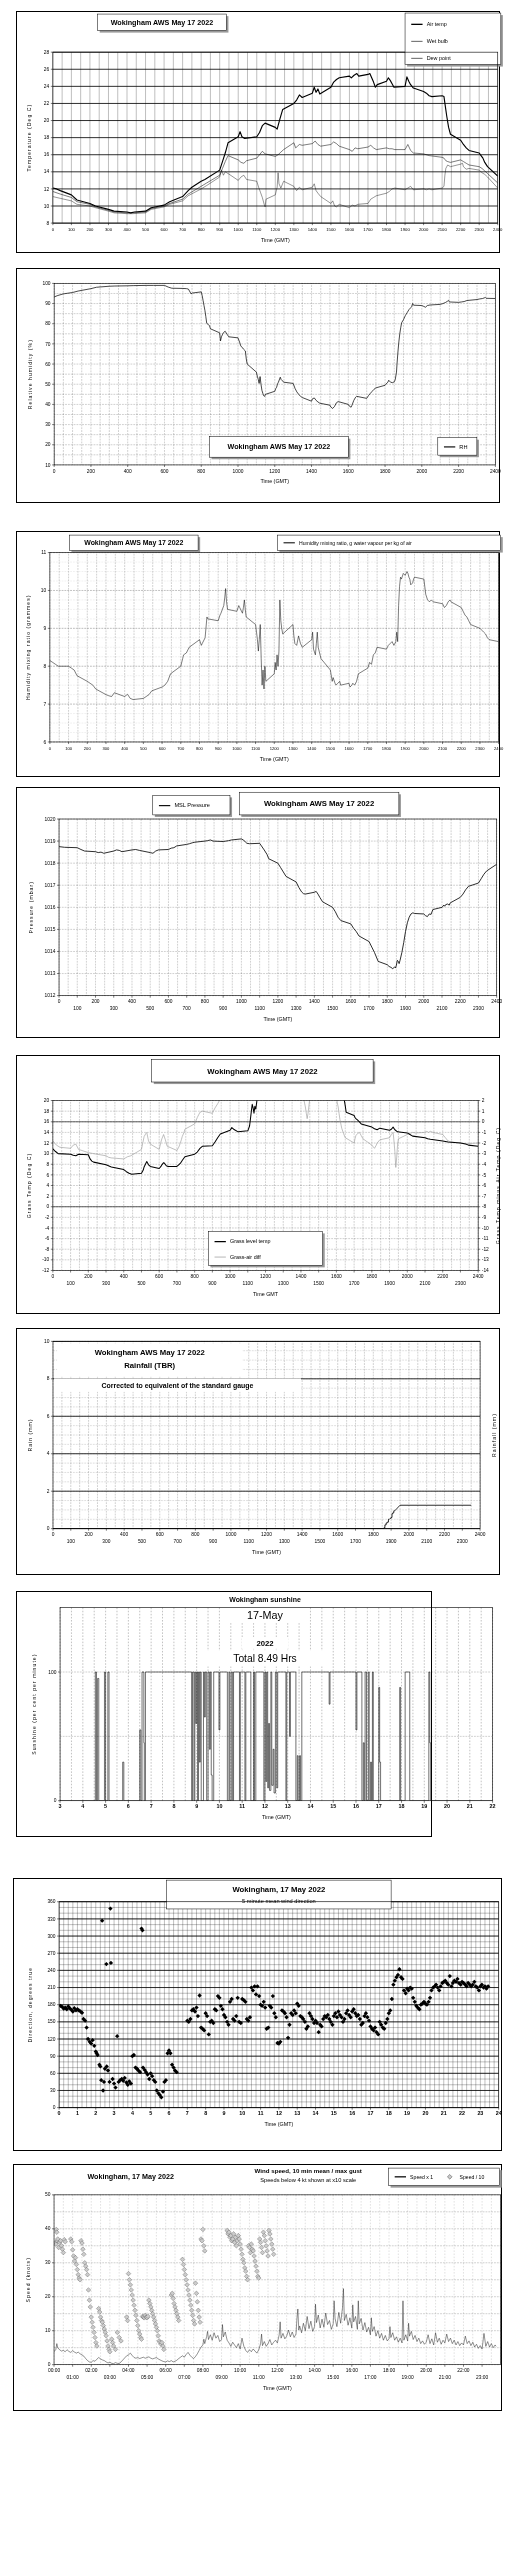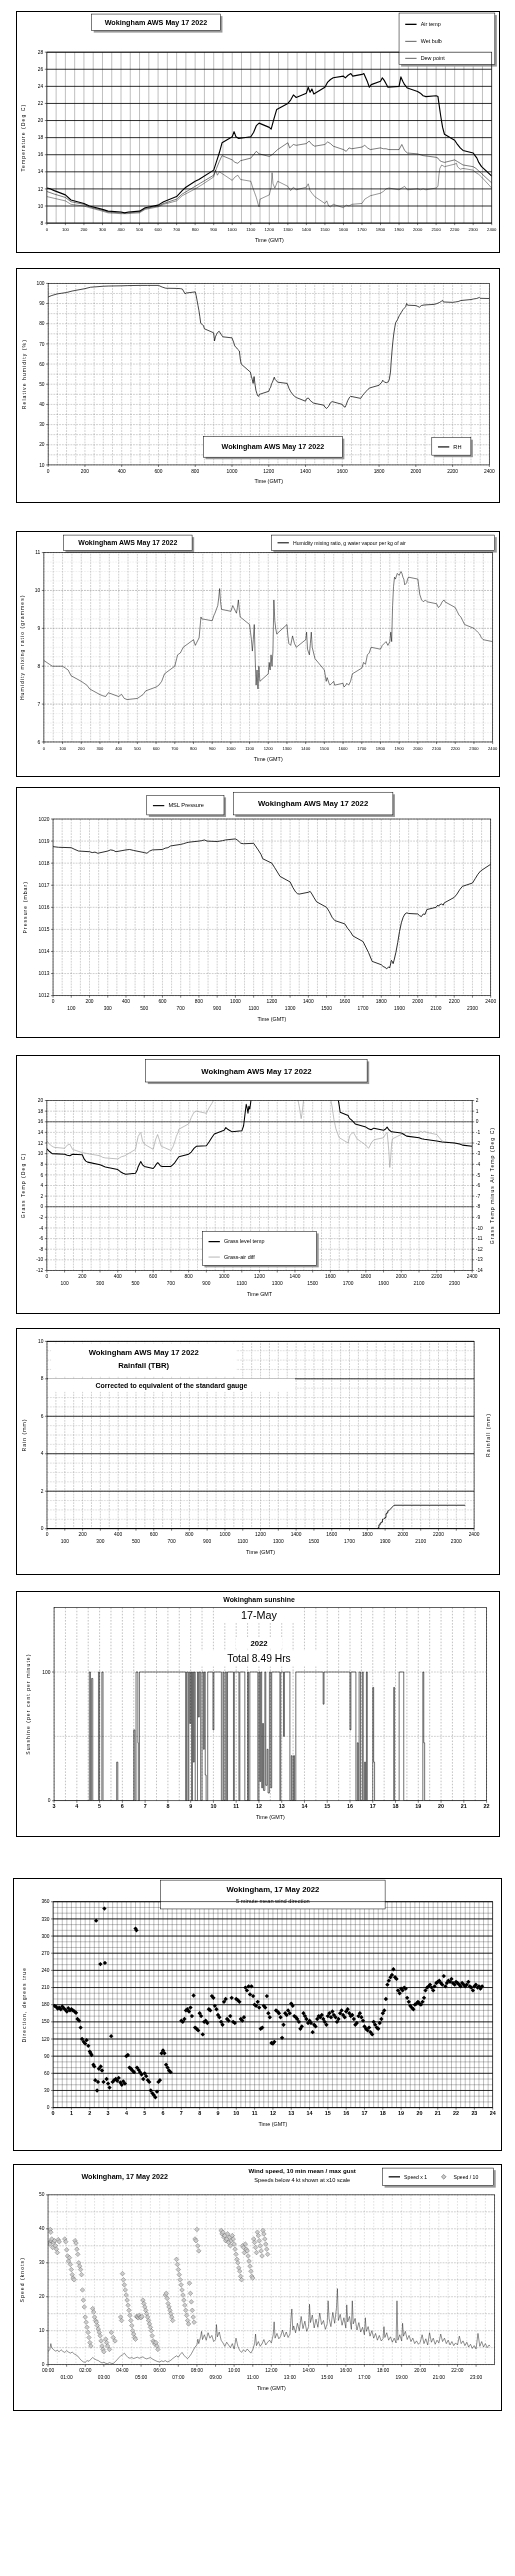--- a/index.html
+++ b/index.html
@@ -1,24 +1,24 @@
 <!DOCTYPE html>
 <html style="font-size:8.2px"><head>
 <meta charset="utf-8">
 <style>
   html,body{margin:0;padding:0;background:#fff;}
   #page{position:relative;width:515px;height:2576px;background:#fff;overflow:hidden;}
-  .panel{position:absolute;background:#fff;border:0.5px solid #000;box-sizing:border-box;}
+  .panel{position:absolute;background:#fff;border:0.5px solid #000;box-sizing:border-box;padding-left:6px;}
   .p1{left:15.5px;top:11.3px;width:484px;height:242px;}
   .p2{left:15.5px;top:268px;width:484px;height:235px;}
   .p3{left:15.5px;top:531px;width:484px;height:246px;}
   .p4{left:15.5px;top:787px;width:484px;height:251px;}
   .p5{left:15.5px;top:1055px;width:484px;height:259px;}
   .p6{left:15.5px;top:1328px;width:484px;height:247px;}
-  .p7{left:15.5px;top:1591px;width:484px;height:246px;}
+  .p7{left:15.5px;top:1591px;width:416px;height:246px;}
   .p8{left:13px;top:1878px;width:489px;height:273px;}
   .p9{left:13px;top:2164px;width:489px;height:247px;}
   svg text{font-family:"Liberation Sans",sans-serif;}
 </style>
 </head>
 <body>
 
 <div id="page">
   <div class="panel p1"><svg width="484" height="242" viewBox="0 0 940 470">
         <defs>

